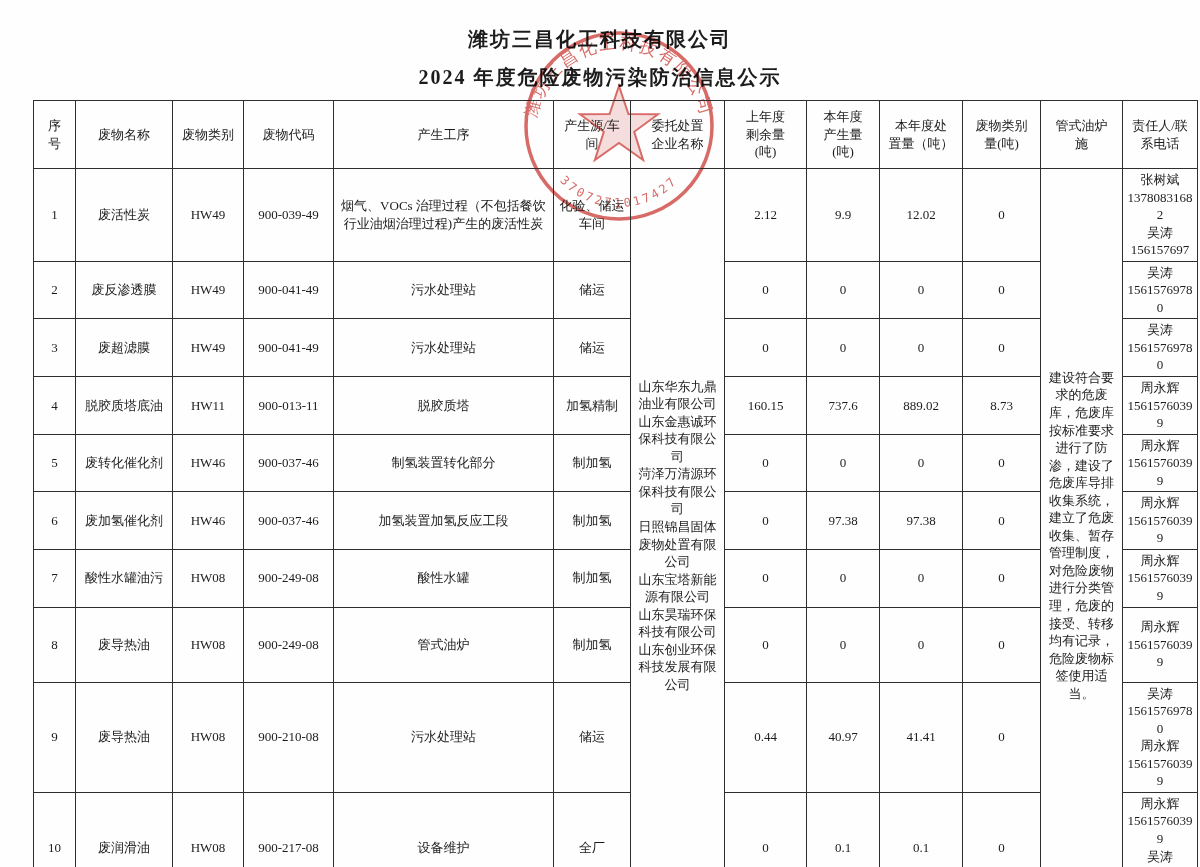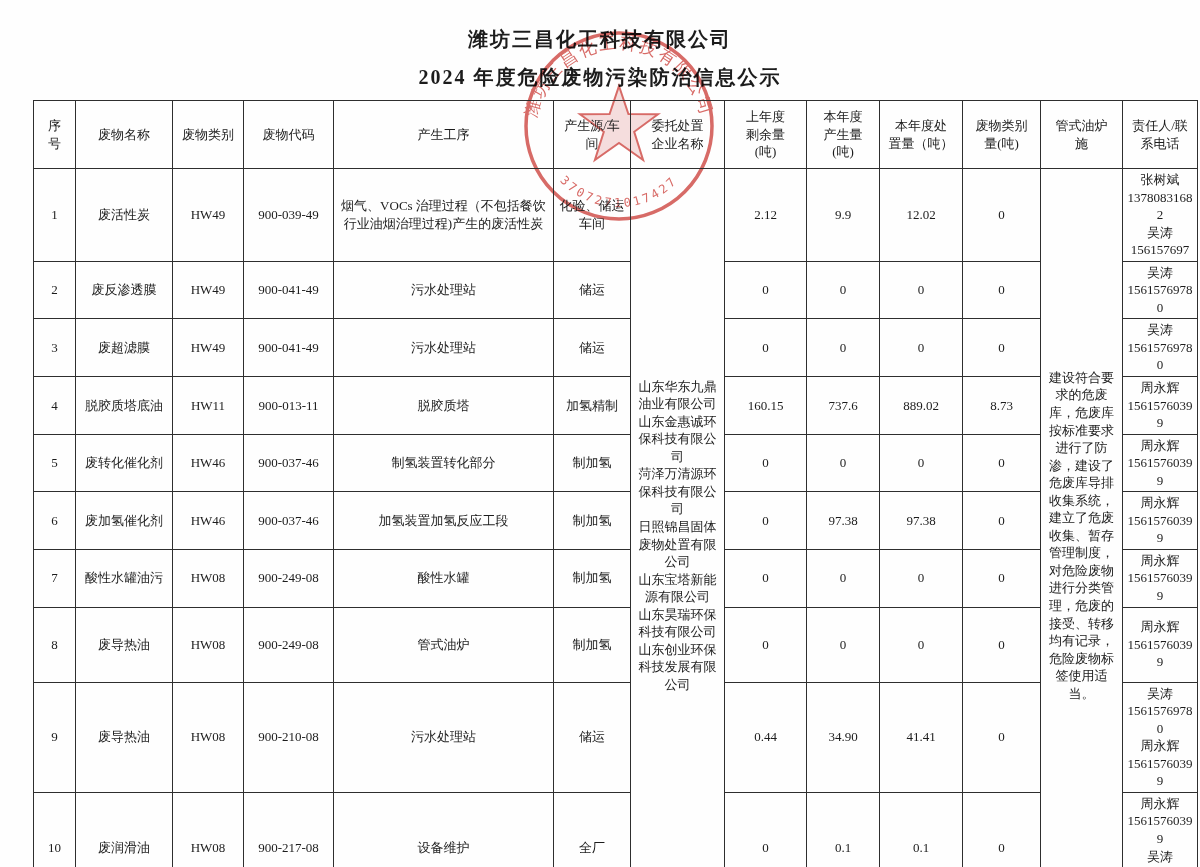--- a/index.html
+++ b/index.html
@@ -227,21 +227,21 @@
 15615760399</td>
         </tr>
         <tr>
           <td class="cell-no">9</td>
           <td class="cell-name">废导热油</td>
           <td class="cell-category">HW08</td>
           <td class="cell-code">900-210-08</td>
           <td class="cell-process">污水处理站</td>
           <td class="cell-source">储运</td>
           <td class="cell-prev-remaining">0.44</td>
-          <td class="cell-produced">34.90</td>
+          <td class="cell-produced">40.97</td>
           <td class="cell-disposed">41.41</td>
           <td class="cell-year-end">0</td>
           <td class="cell-contact">吴涛
 15615769780
 周永辉
 15615760399</td>
         </tr>
         <tr>
           <td class="cell-no">10</td>
           <td class="cell-name">废润滑油</td>

